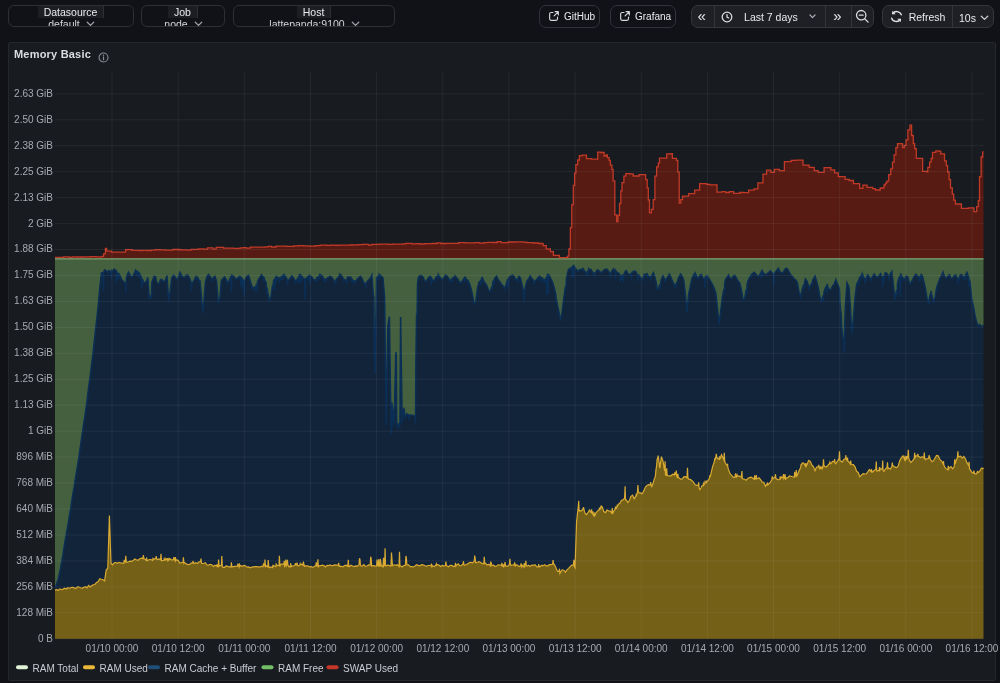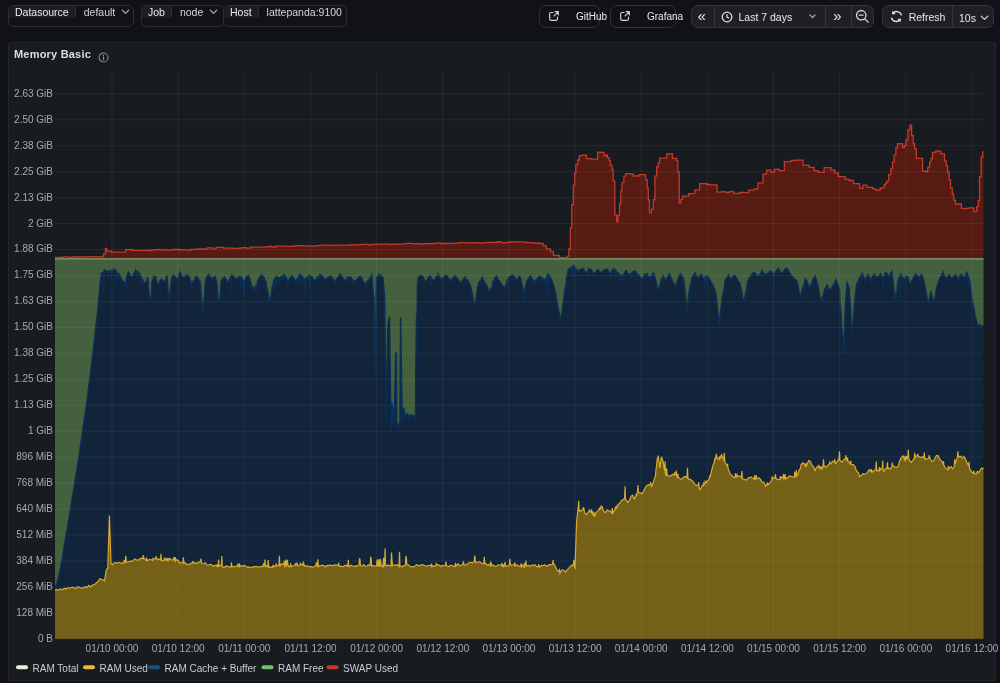--- a/index.html
+++ b/index.html
@@ -1,23 +1,23 @@
 <!DOCTYPE html>
 <html><head><meta charset="utf-8">
 <style>
 * { margin:0; padding:0; box-sizing:border-box; }
 html,body { width:1000px; height:683px; }
 body { background:#111217; font-family:"Liberation Sans", sans-serif; overflow:hidden; position:relative; }
-.ctrl { position:absolute; top:5px; height:22px; border:1px solid #2e2f35; border-radius:6px; background:#111217; display:flex; align-items:flex-start; overflow:hidden; font-size:10.5px; }
+.ctrl { position:absolute; top:5px; height:22px; border:1px solid #2e2f35; border-radius:6px; background:#111217; display:flex; align-items:center; overflow:hidden; font-size:10.5px;flex-direction:column; }
 .ctrl .lbl { background:#1c1e24; display:flex; align-items:center; padding:0 6px; color:#e8e9ec; border-right:1px solid #2e2f35; }
 .ctrl .val { padding:0 7px 0 8px; color:#d3d4d9; display:flex; align-items:center; gap:6px; flex:1; justify-content:space-between; }
-.btn { position:absolute; top:5px; height:22.5px; border:1px solid #31323a; border-radius:7px; background:#111217; color:#eaebee; font-size:10px; display:flex; align-items:center; gap:16px; padding:0 8px;text-align:right; }
+.btn { position:absolute; top:5px; height:22.5px; border:1px solid #31323a; border-radius:7px; background:#111217; color:#eaebee; font-size:10px; display:flex; align-items:center; gap:4px; padding:0 8px;text-align:right; }
 .grp { position:absolute; top:5px; height:23px; border:1px solid #35363c; border-radius:7px; background:#1f2026; display:flex; align-items:stretch; overflow:hidden; color:#e8e9ec; }
 .seg { display:flex; align-items:center; justify-content:center; white-space:nowrap; }
-.seg + .seg { border-left:1px solid #34353b; }
+.seg + .seg { border-left:1px solid #34353b;text-align:center; }
 .panel { position:absolute; left:8px; top:42px; width:988px; height:639px; background:#181b1f; border:1px solid #26272b; border-radius:2px; }
 .ptitle { position:absolute; left:14px; top:47.5px; font-size:11px; font-weight:700; color:#dcdde1; letter-spacing:0.2px; }
 .icon-abs { position:absolute; }
 .guil { font-size:15px; color:#e8e9ec; line-height:1; margin-top:-3px; margin-left:-2.5px; }
 </style></head>
 <body>
 <div class="panel"></div>
 <div class="ptitle">Memory Basic</div>
 <div class="icon-abs" style="left:97.5px;top:48.5px"><svg width="11" height="11" viewBox="0 0 12 12" style="flex:none">
 <circle cx="6" cy="6" r="4.9" fill="none" stroke="#898c93" stroke-width="1.2"></circle>
@@ -134,21 +134,21 @@
 </div>
 <div class="ctrl" style="left:141px;width:84px">
   <div class="lbl">Job</div>
     <div class="val">
       <span>node</span>
       <svg width="9" height="6" viewBox="0 0 9 6" style="flex:none">
 <path d="M1.3,1.3 L4.5,4.4 L7.7,1.3" fill="none" stroke="#9da0a6" stroke-width="1.3" stroke-linecap="round" stroke-linejoin="round"></path>
 </svg>
     </div>
 </div>
-<div class="ctrl" style="left:223px;width:124px">
+<div class="ctrl" style="left:233px;width:162px">
   <div class="lbl">Host</div>
     <div class="val">
       <span>lattepanda:9100</span>
       <svg width="9" height="6" viewBox="0 0 9 6" style="flex:none">
 <path d="M1.3,1.3 L4.5,4.4 L7.7,1.3" fill="none" stroke="#9da0a6" stroke-width="1.3" stroke-linecap="round" stroke-linejoin="round"></path>
 </svg>
     </div>
 </div>
 <div class="btn" style="left:539px;width:61px">
     <svg width="12" height="12" viewBox="0 0 13 13" style="flex:none">

